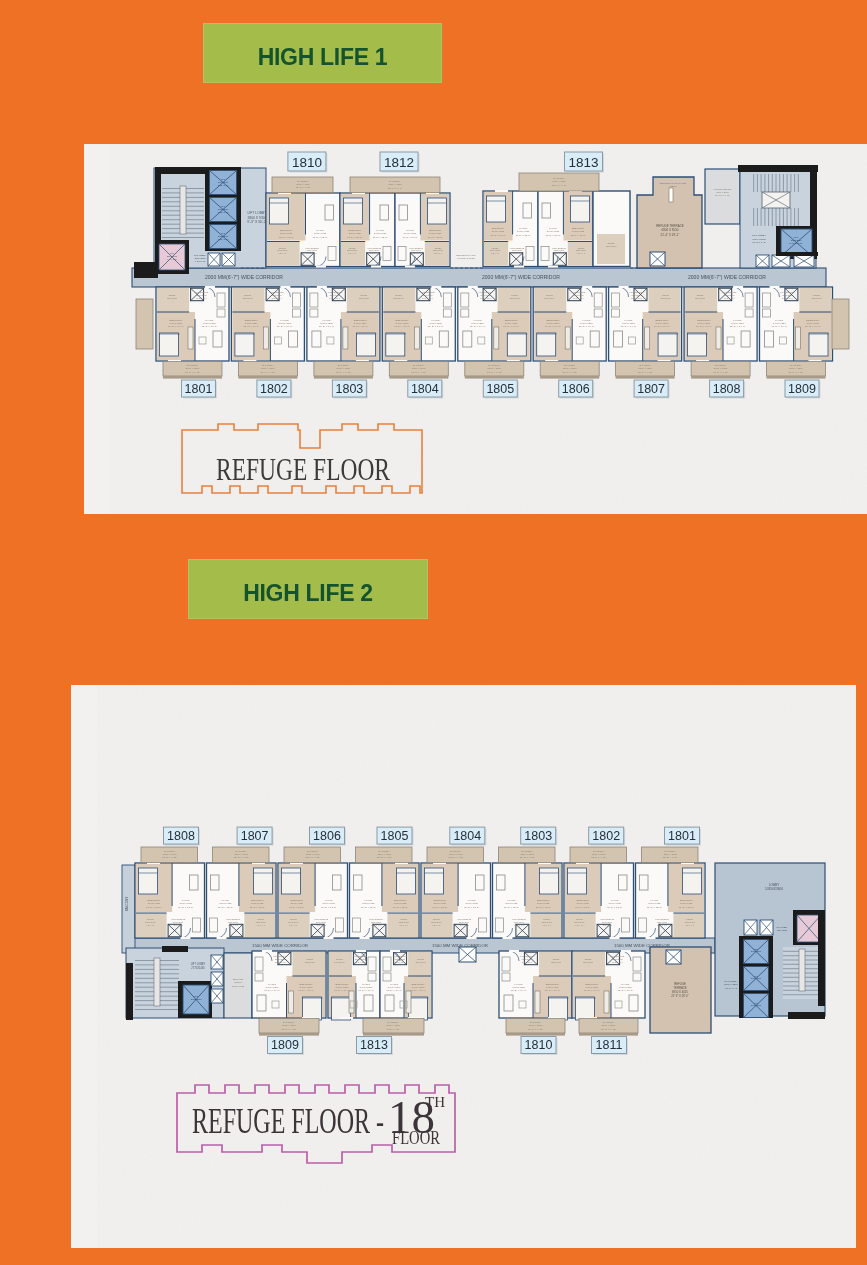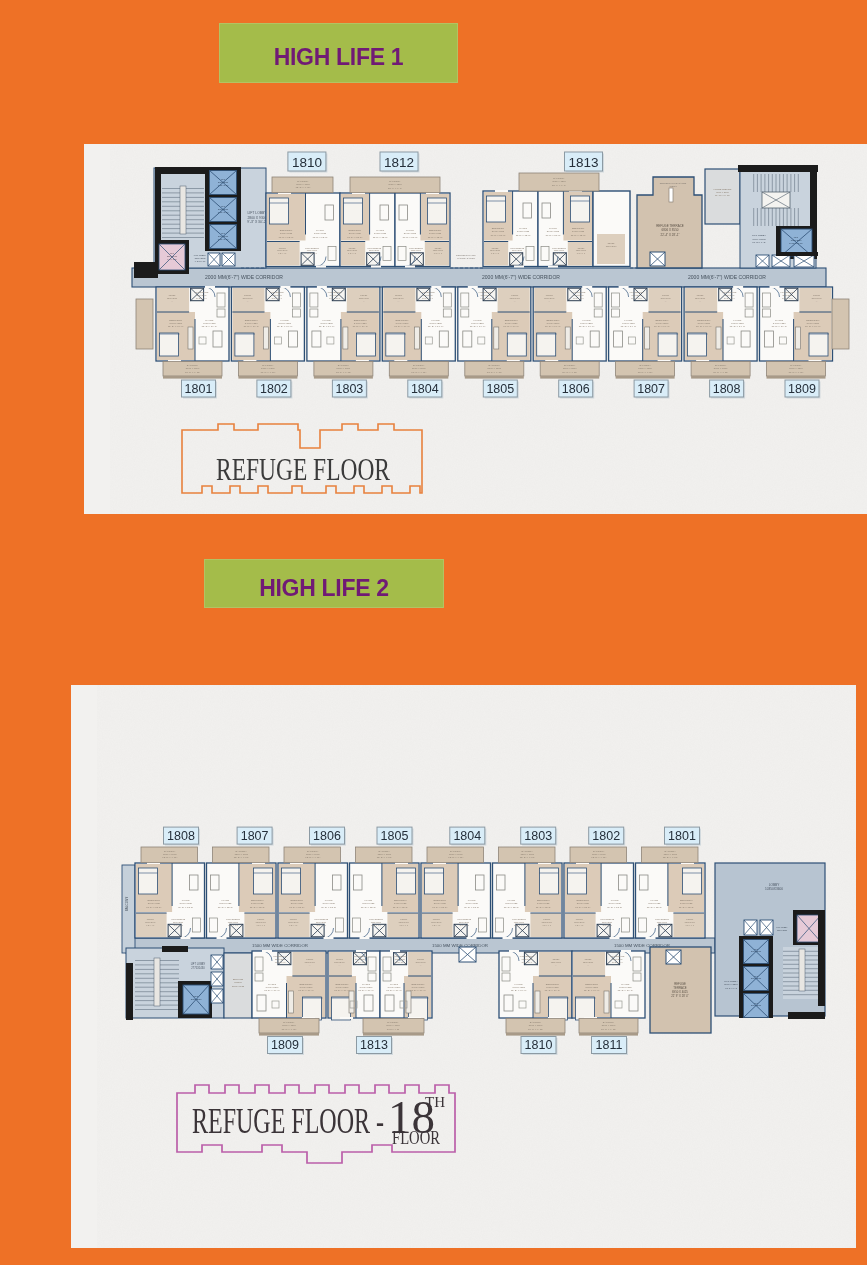--- a/index.html
+++ b/index.html
@@ -1,18 +1,18 @@
 <!DOCTYPE html>
 <html><head><meta charset="utf-8">
 <style>
 html,body{margin:0;padding:0;background:#ee7126;width:867px;height:1265px;overflow:hidden;}
 body{font-family:"Liberation Sans", sans-serif;position:relative;}
 .btn{position:absolute;background:#a4bc4a;border:1px solid #b2c363;box-sizing:border-box;
  display:flex;align-items:center;justify-content:center;font-weight:bold;font-size:23px;
- letter-spacing:-0.3px;color:#701a75;padding-top:9px;margin-left:16px;}
+ letter-spacing:-0.3px;color:#14532d;padding-top:9px;}
 .panel{position:absolute;background:#f2f1ef;padding-left:26px;}
 </style></head>
 <body>
 
 <div class="btn" style="left:203px;top:23px;width:239px;height:60px;">HIGH LIFE 1</div>
 
 <div class="panel" style="left:84px;top:144px;width:757px;height:370px;">
 <svg width="757" height="370" viewBox="0 0 757 370">
 <defs>
         <filter id="gr1" x="0" y="0" width="100%" height="100%">
@@ -828,21 +828,21 @@
         <rect x="675.0" y="236.0" width="34" height="17" fill="#d9edf8" stroke="#8c9aa3" stroke-width="1"></rect>
         <text x="692.0" y="248.5" font-size="12.5" fill="#252f3a" text-anchor="middle" font-family="Liberation Sans, sans-serif">1809</text>
       </g>
 
 <g>
         <path d="M72 286 L108 286 L108 280 L124 280 L124 286 L148 286 L148 280 L188 280 L188 286 L190 286 L190 304 L210 304 L210 286 L232 286 L232 280 L248 280 L248 286 L268 286 L268 280 L284 280 L284 286 L312 286 L312 349 L312 349 L310 349 L310 342 L300 342 L300 349 L282 349 L282 342 L272 342 L272 349 L254 349 L254 342 L244 342 L244 349 L226 349 L226 342 L216 342 L216 349 L192 349 L192 342 L182 342 L182 349 L158 349 L158 342 L148 342 L148 349 L130 349 L130 342 L120 342 L120 349 L102 349 L102 342 L92 342 L92 349 L72 349 Z" fill="none" stroke="#e8813d" stroke-width="1.6"></path>
         <text x="106" y="336" font-size="32" fill="#3b3b3b" textLength="174" lengthAdjust="spacingAndGlyphs" font-family="Liberation Serif, serif">REFUGE FLOOR</text>
       </g>
 </svg></div>
 
-<div class="btn" style="left:188px;top:559px;width:240px;height:49px;">HIGH LIFE 2</div>
+<div class="btn" style="left:188px;top:559px;width:240px;height:60px;">HIGH LIFE 2</div>
 
 <div class="panel" style="left:71px;top:685px;width:759px;height:563px;">
 <svg width="759" height="563" viewBox="0 0 759 563">
 <defs>
         <filter id="gr2" x="0" y="0" width="100%" height="100%">
           <feTurbulence type="fractalNoise" baseFrequency="0.9" numOctaves="2" result="n"></feTurbulence>
           <feColorMatrix in="n" type="matrix" values="0 0 0 0 0.45 0 0 0 0 0.44 0 0 0 0 0.43 0 0 0 0.6 0"></feColorMatrix>
         </filter>
       </defs>
 <rect x="0" y="0" width="759" height="563" filter="url(#gr2)" opacity="0.10"></rect>

